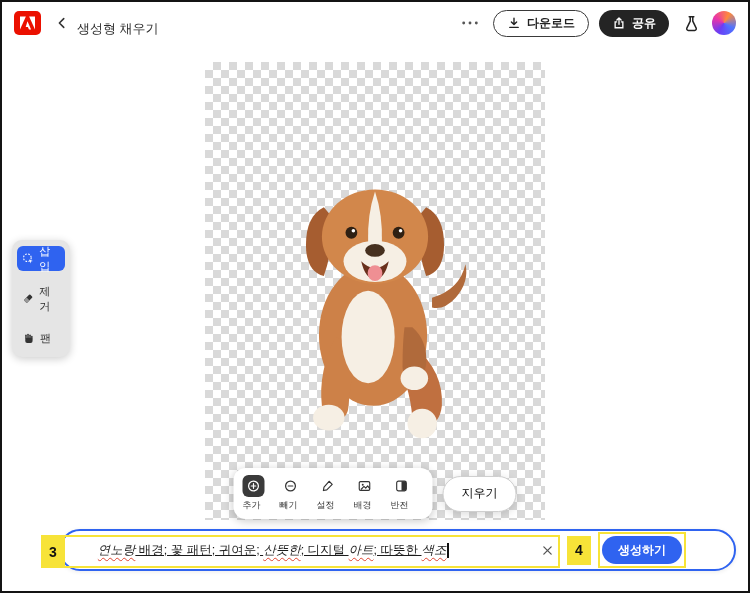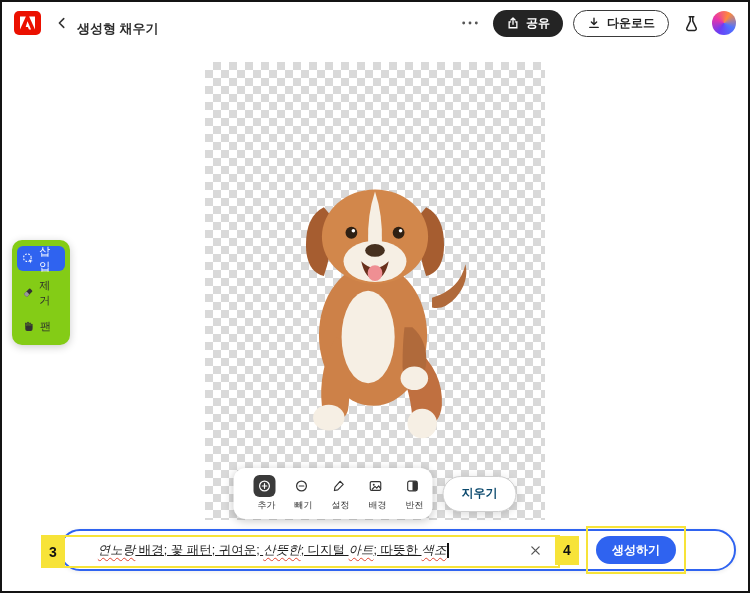--- a/index.html
+++ b/index.html
@@ -13,76 +13,76 @@
   .screen{
     position:relative; width:750px; height:593px; background:#fff;
     border:2px solid #141414; overflow:hidden;
   }
   
   .header{ height:42px; display:flex; align-items:center; padding:0 12px; }
   .adobe-logo{ width:27px; height:24px; background:var(--adobe-red); border-radius:5px;
     display:grid; place-items:center; cursor:pointer; }
   .icon-btn{ border:none; background:none; display:grid; place-items:center; padding:4px; cursor:pointer; }
   .back-btn{ margin-left:10px; }
-  .page-title{ font-size:13px; font-weight:700; color:#2c2c2c; margin-left:4px;margin-top:12px; }
+  .page-title{ font-size:13px; font-weight:400; color:#2c2c2c; margin-left:4px;margin-top:12px; }
   .h-spacer{ flex:1; }
   .pill-btn{ display:flex; align-items:center; gap:6px; height:27px; padding:0 13px;
     border-radius:14px; font-size:12px; font-weight:700; color:#222;
     border:1.5px solid #3a3a3a; background:#fff; margin-left:10px; cursor:pointer; }
   .share-btn{ background:var(--share-black); color:#fff; border:none; }
   .flask-btn{ margin-left:10px; }
   .avatar{ width:24px; height:24px; border-radius:50%; margin-left:8px; cursor:pointer;
     background:conic-gradient(from 210deg,#6a3df5,#e935a7,#ff8a3c,#4f74ff,#6a3df5); }
   
   .canvas{
     position:absolute; left:50%; transform:translateX(-50%); top:60px; width:340px; height:458px;
     background-color:#fff;
     background-image:
       linear-gradient(45deg,#d9d9d9 25%,transparent 25%,transparent 75%,#d9d9d9 75%),
       linear-gradient(45deg,#d9d9d9 25%,transparent 25%,transparent 75%,#d9d9d9 75%);
     background-size:16px 16px; background-position:0 0,8px 8px;
   }
   .puppy{ position:absolute; left:50%; transform:translateX(-50%); top:98px; }
   
-  .tool-panel{ position:absolute; left:10px; top:238px; width:58px; background:#84cc16;
+  .tool-panel{ position:absolute; left:10px; top:238px; width:58px; background:#e5e5e5;
     border-radius:10px; box-shadow:0 2px 8px rgba(0,0,0,.2); padding:6px 5px;
-    display:flex; flex-direction:column; gap:9px; }
+    display:flex; flex-direction:column; gap:15px; }
   .tool-item{ display:flex; align-items:center; gap:5px; height:25px; padding:0 5px;
     border-radius:6px; font-size:11px; color:#2c2c2c; cursor:pointer; }
   .tool-item.active{ background:var(--accent); color:#fff; }
   
   .canvas-toolbar{ position:absolute; top:466px; left:50%; transform:translateX(-50%);
     display:flex; align-items:center; gap:10px; }
   .ct-panel{ background:#fff; border-radius:12px; box-shadow:0 2px 10px rgba(0,0,0,.22);
     padding:5px 9px; display:flex; gap:4px; }
-  .ct-item{ width:33px; display:flex; flex-direction:column; align-items:flex-end; gap:2px;
+  .ct-item{ width:33px; display:flex; flex-direction:column; align-items:flex-start; gap:2px;
     font-size:9px; color:#333; padding:2px 0; cursor:pointer; }
   .ct-icon{ width:22px; height:22px; display:grid; place-items:center; border-radius:6px; color:#333; }
   .ct-item.active .ct-icon{ background:#3a3a3a; color:#fff; }
   .clear-btn{ background:#fff; border:1.5px solid #cfcfcf; box-shadow:0 2px 10px rgba(0,0,0,.15);
-    border-radius:18px; height:36px; padding:0 18px; font-size:12px; font-weight:700;
-    color:#0c4a6e; display:flex; align-items:center; cursor:pointer; }
+    border-radius:18px; height:36px; padding:0 18px; font-size:12px; font-weight:400;
+    color:#000000; display:flex; align-items:center; cursor:pointer; }
   
   .prompt-bar{ position:absolute; left:57px; right:12px; top:527px; height:42px; background:#fff;
     border:2px solid var(--accent); border-radius:21px; display:flex; align-items:center;
     padding:0 12px 0 16px; box-shadow:0 1px 4px rgba(0,0,0,.08); }
   .hl-box{ position:absolute; left:-20px; top:4px; width:519px; height:33px;
     border:2.5px solid var(--yellow); pointer-events:none; }
   .badge{ width:24px; height:29px; background:var(--yellow); color:#111;
     font-size:14px; font-weight:700; display:grid; place-items:center; }
   .badge3{ position:absolute; left:-20px; top:6px; }
   .prompt-text{ flex:1; font-size:12.5px; color:#1c1c1c; white-space:pre; overflow:hidden; }
   .seg{ white-space:pre;text-decoration:underline; }
   .wavy{ text-decoration:underline; text-decoration-style:wavy; text-decoration-color:#df4430;
     text-decoration-thickness:1px; text-underline-offset:3px;font-style:italic; }
   .cursor{ display:inline-block; width:1.5px; height:15px; background:#111;
     vertical-align:middle; margin-left:1px; }
   .close-btn{ margin:0 10px 0 8px; color:#555; }
   .badge4{ margin-right:7px; }
-  .gen-wrap{ border:2.5px solid var(--yellow); padding:8px; margin-right:36px; }
+  .gen-wrap{ border:2.5px solid var(--yellow); padding:2px; margin-right:36px; }
   .gen-btn{ background:var(--accent); color:#fff; height:28px; border-radius:15px; border:none;
     padding:0 16px; font-size:12px; font-weight:700; display:flex; align-items:center; cursor:pointer; }
 </style>
 </head>
 <body>
 
 <div class="screen">
 
   <header class="header">
     <div class="adobe-logo">
@@ -99,32 +99,32 @@
     </button>
     <div class="page-title">생성형 채우기</div>
     <div class="h-spacer"></div>
     <button class="icon-btn">
       <svg width="18" height="6" viewBox="0 0 20 6" fill="#555">
         <circle cx="3" cy="3" r="1.6"></circle>
           <circle cx="10" cy="3" r="1.6"></circle>
           <circle cx="17" cy="3" r="1.6"></circle>
       </svg>
     </button>
+    <button class="pill-btn">
+      <svg width="14" height="14" viewBox="0 0 16 16">
+        <path d="M8 2.5v7M5 6.8 8 9.8l3-3M3.2 13h9.6" fill="none" stroke="#222" stroke-width="1.6" stroke-linecap="round" stroke-linejoin="round"></path>
+      </svg>
+      <span>다운로드</span>
+    </button>
     <button class="pill-btn share-btn">
       <svg width="14" height="14" viewBox="0 0 16 16">
         <path d="M8 9.5v-7M5.6 4.6 8 2.2l2.4 2.4" fill="none" stroke="#fff" stroke-width="1.5" stroke-linecap="round" stroke-linejoin="round"></path>
         <path d="M5.2 6.8H3.6v6.6h8.8V6.8h-1.6" fill="none" stroke="#fff" stroke-width="1.5" stroke-linecap="round"></path>
       </svg>
       <span>공유</span>
-    </button>
-    <button class="pill-btn">
-      <svg width="14" height="14" viewBox="0 0 16 16">
-        <path d="M8 2.5v7M5 6.8 8 9.8l3-3M3.2 13h9.6" fill="none" stroke="#222" stroke-width="1.6" stroke-linecap="round" stroke-linejoin="round"></path>
-      </svg>
-      <span>다운로드</span>
     </button>
     <button class="icon-btn flask-btn">
       <svg width="17" height="17" viewBox="0 0 16 16">
         <path d="M5.8 1.6h4.4M6.8 1.8v4L3.6 12.4a1.5 1.5 0 0 0 1.35 2.1h6.1a1.5 1.5 0 0 0 1.35-2.1L9.2 5.8v-4" fill="none" stroke="#222" stroke-width="1.4" stroke-linecap="round" stroke-linejoin="round"></path>
       </svg>
     </button>
     <div class="avatar"></div>
   </header>
 
   <div class="canvas">

